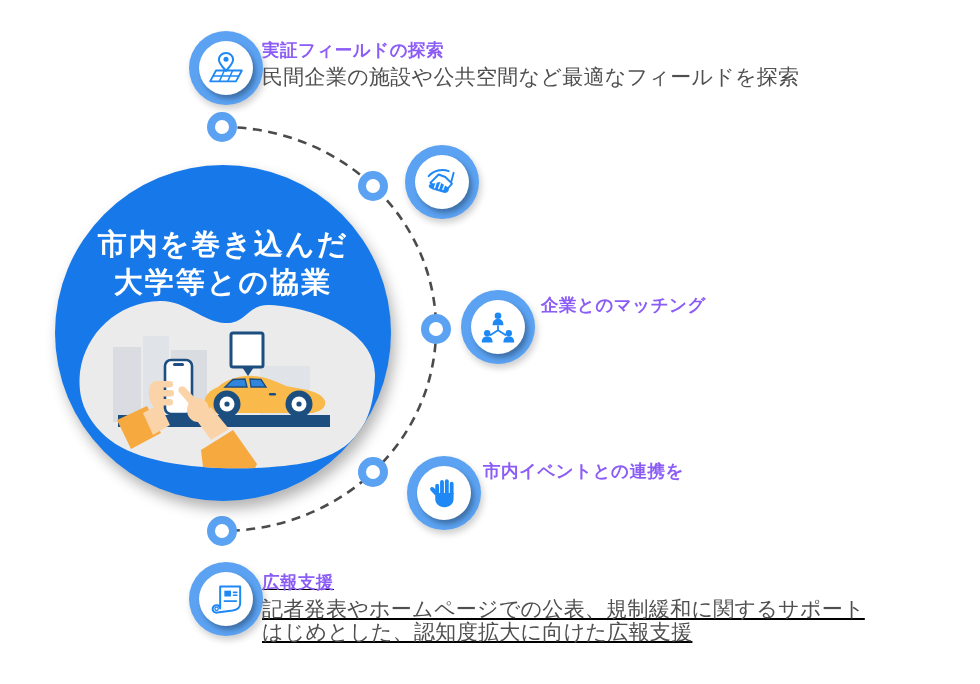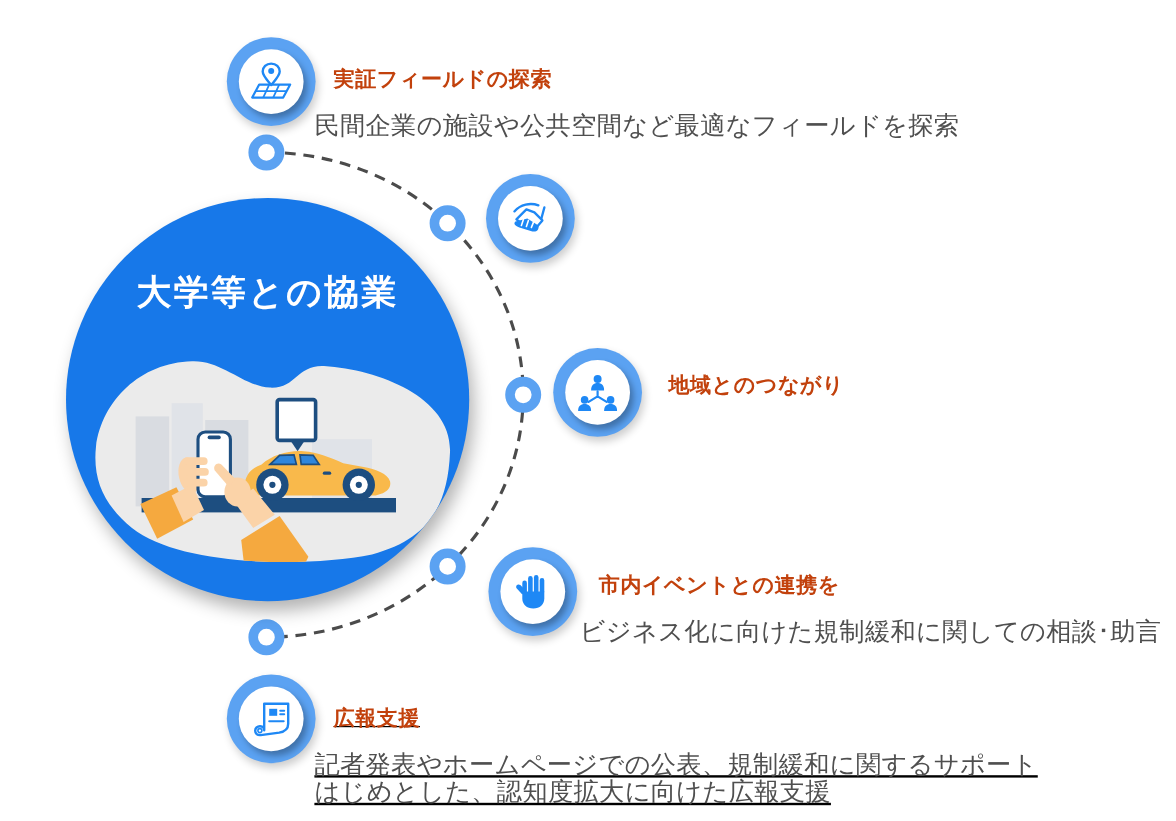--- a/index.html
+++ b/index.html
@@ -32,22 +32,22 @@
     background:#5BA2F2; display:flex; align-items:center; justify-content:center;
     box-shadow:2px 4px 7px rgba(0,0,0,0.20);
   }
   .badge-inner {
     width:54px; height:54px; border-radius:50%; background:#ffffff;
     display:flex; align-items:center; justify-content:center;
     box-shadow:3px 4px 5px rgba(0,0,0,0.30);
   }
   .step-text { position:absolute; }
   .step-title {
-    margin:16px; font-size:17.5px; line-height:24px; font-weight:bold;
-    color:#c2410c; letter-spacing:0.5px;
+    margin:0; font-size:17.5px; line-height:24px; font-weight:bold;
+    color:#8b5cf6; letter-spacing:0.5px;
   }
   .step-desc {
     margin:3px 0 0 0; font-size:21px; line-height:23px; color:#4F4F4F;
     letter-spacing:0.3px; white-space:pre-line;
   }
 </style>
 </head>
 <body>
 
 <div class="canvas">
@@ -57,20 +57,21 @@
   </svg>
 
   <div class="node" style="left:207px; top:112px;"></div>
   <div class="node" style="left:358px; top:171px;"></div>
   <div class="node" style="left:421px; top:314px;"></div>
   <div class="node" style="left:358px; top:457px;"></div>
   <div class="node" style="left:207px; top:516px;"></div>
 
   <div class="hero-circle">
     <h1 class="hero-title">
+      <span>市内を巻き込んだ</span>
       <span>大学等との協業</span>
     </h1>
     <svg class="illus" width="336" height="209" viewBox="0 0 336 209">
       <defs>
         <clipPath id="blobClip">
           <path d="M25,80 C30,42 62,10 105,9 C130,8 148,30 170,31 C192,32 192,12 215,13 C262,16 322,40 320,85 C318,132 300,158 255,170 C200,181 95,180 55,148 C32,129 22,108 25,80 Z"></path>
         </clipPath>
       </defs>
       <path d="M25,80 C30,42 62,10 105,9 C130,8 148,30 170,31 C192,32 192,12 215,13 C262,16 322,40 320,85 C318,132 300,158 255,170 C200,181 95,180 55,148 C32,129 22,108 25,80 Z" fill="#EBEBEB"></path>
       <g clip-path="url(#blobClip)">
@@ -166,42 +167,41 @@
             <circle cx="11" cy="31.5" r="3.8"></circle>
             <path d="M4.5,42.5 C4.5,37.5 7,35.5 11,35.5 C15,35.5 17.5,37.5 17.5,42.5 Z"></path>
             <circle cx="37" cy="31.5" r="3.8"></circle>
             <path d="M30.5,42.5 C30.5,37.5 33,35.5 37,35.5 C41,35.5 43.5,37.5 43.5,42.5 Z"></path>
           </g>
           <path d="M24,23 L24,28 M24,28 L15,33.5 M24,28 L33,33.5" fill="none" stroke="#1E88F5" stroke-width="2.2" stroke-linecap="round"></path>
         </svg>
       </div>
     </div>
     <div class="step-text" style="left:541px; top:293px;">
-      <h3 class="step-title">地域とのつながり</h3>
+      <h3 class="step-title">企業とのマッチング</h3>
     </div>
   </div>
 
   <div>
     <div class="badge" style="left:407px; top:456px;">
       <div class="badge-inner">
         <svg width="40" height="40" viewBox="0 0 48 48">
           <g fill="#1E88F5">
             <rect x="13.5" y="13" width="4.6" height="14" rx="2.3"></rect>
             <rect x="19.3" y="8.5" width="4.6" height="18" rx="2.3"></rect>
             <rect x="25.1" y="7.5" width="4.6" height="19" rx="2.3"></rect>
             <rect x="30.9" y="10.5" width="4.6" height="16" rx="2.3"></rect>
             <path d="M13.5,24 L35.5,24 L35.5,31 C35.5,37 31,41 24.5,41 C18,41 13.5,37 13.5,31 Z"></path>
             <path d="M13.5,27 L8,21 C6,18.5 9,15.5 11.5,17.5 L16.5,22.5 Z"></path>
           </g>
         </svg>
       </div>
     </div>
     <div class="step-text" style="left:483px; top:459px;">
       <h3 class="step-title">市内イベントとの連携を</h3>
-      <p class="step-desc">ビジネス化に向けた規制緩和に関しての相談･助言</p>
     </div>
   </div>
 
   <div>
     <div class="badge" style="left:189px; top:562px;">
       <div class="badge-inner">
         <svg width="40" height="40" viewBox="0 0 48 48">
           <path d="M17,9 L41,9 L41,29 C41,34.5 37,37 32,37.8 L13.5,40.3 C10,40.7 8,38.6 8,36 C8,33.3 10,31.4 13,31.5 C15.5,31.6 17,33 17,35.5 L17,9 Z" fill="#ffffff" stroke="#1E88F5" stroke-width="2.4" stroke-linejoin="round" stroke-linecap="round"></path>
           <circle cx="12.7" cy="35.8" r="2" fill="none" stroke="#1E88F5" stroke-width="1.6"></circle>
           <rect x="22" y="14" width="8" height="7" fill="#1E88F5"></rect>

